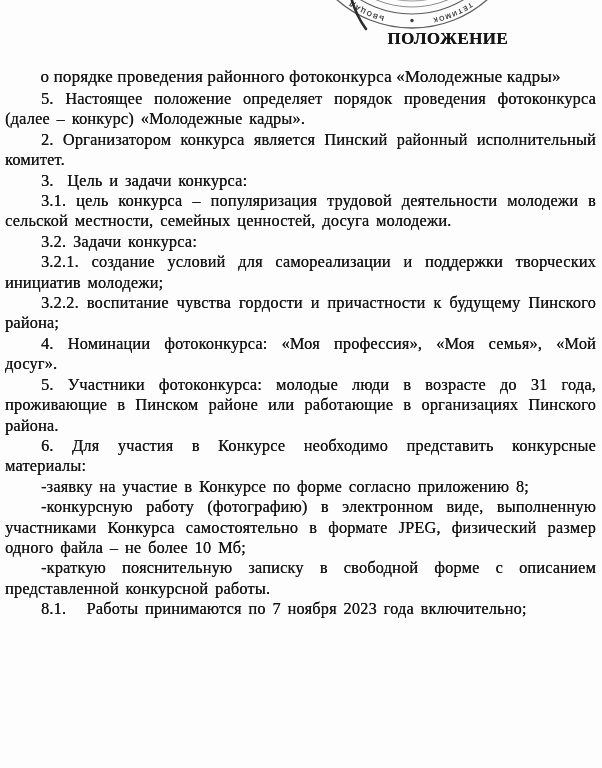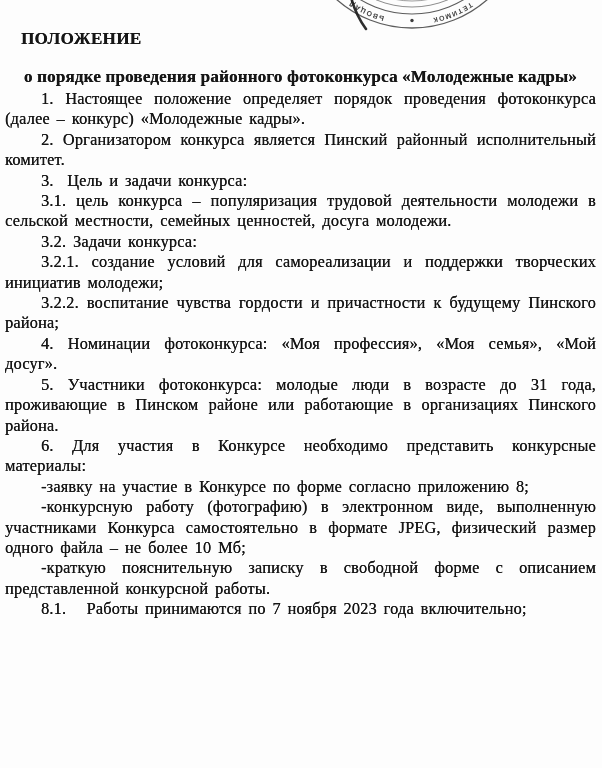--- a/index.html
+++ b/index.html
@@ -15,32 +15,32 @@
     width: 602px;
     height: 768px;
     box-sizing: border-box;
     padding: 13px 6px 0 5px;
     font-family: "Liberation Serif", "DejaVu Serif", serif;
     color: #161616;
   }
   .doc-title {
     margin: 16px;
     padding-right: 72px;
-    text-align: left;
+    text-align: right;
     font-size: 17px;
     font-weight: 700;
     line-height: 20px;
     letter-spacing: 0.4px;
     text-shadow: 0.2px 0 0 currentColor;
   }
   .doc-subtitle {
     margin: 0 0 1px 0;
     text-align: center;
     font-size: 17px;
-    font-weight: 700;
+    font-weight: 400;
     line-height: 23px;
     letter-spacing: 0.2px;
     text-shadow: 0.2px 0 0 currentColor;
   }
   p.para {
     margin: 0;
     text-align: justify;
     text-indent: 36px;
     font-size: 16.3px;
     line-height: 20.4px;
@@ -85,21 +85,21 @@
         <textPath href="#sealTextArc" startOffset="94">ЬВОЦАД</textPath>
       </text>
       <circle cx="84" cy="20.5" r="1.7" fill="#3d3d3d"></circle>
       <path d="M 23 -3 C 26 9 30 18 38 29" fill="none" stroke="#1c1c1c" stroke-width="2.6" stroke-linecap="round" opacity="0.92"></path>
     </svg>
   </div>
 
   <h1 class="doc-title">ПОЛОЖЕНИЕ</h1>
   <h2 class="doc-subtitle">о порядке проведения районного фотоконкурса «Молодежные кадры»</h2>
 
-  <p class="para">1. Настоящее положение определяет порядок проведения фотоконкурса (далее – конкурс) «Молодежные кадры».</p>
+  <p class="para">5. Настоящее положение определяет порядок проведения фотоконкурса (далее – конкурс) «Молодежные кадры».</p>
   <p class="para">2. Организатором конкурса является Пинский районный исполнительный комитет.</p>
   <p class="para">3.&nbsp; Цель и задачи конкурса:</p>
   <p class="para">3.1. цель конкурса – популяризация трудовой деятельности молодежи в сельской местности, семейных ценностей, досуга молодежи.</p>
   <p class="para">3.2. Задачи конкурса:</p>
   <p class="para">3.2.1. создание условий для самореализации и поддержки творческих инициатив молодежи;</p>
   <p class="para">3.2.2. воспитание чувства гордости и причастности к будущему Пинского района;</p>
   <p class="para">4. Номинации фотоконкурса: «Моя профессия», «Моя семья», «Мой досуг».</p>
   <p class="para">5. Участники фотоконкурса: молодые люди в возрасте до 31 года, проживающие в Пинском районе или работающие в организациях Пинского района.</p>
   <p class="para">6. Для участия в Конкурсе необходимо представить конкурсные материалы:</p>
   <p class="para">-заявку на участие в Конкурсе по форме согласно приложению 8;</p>

